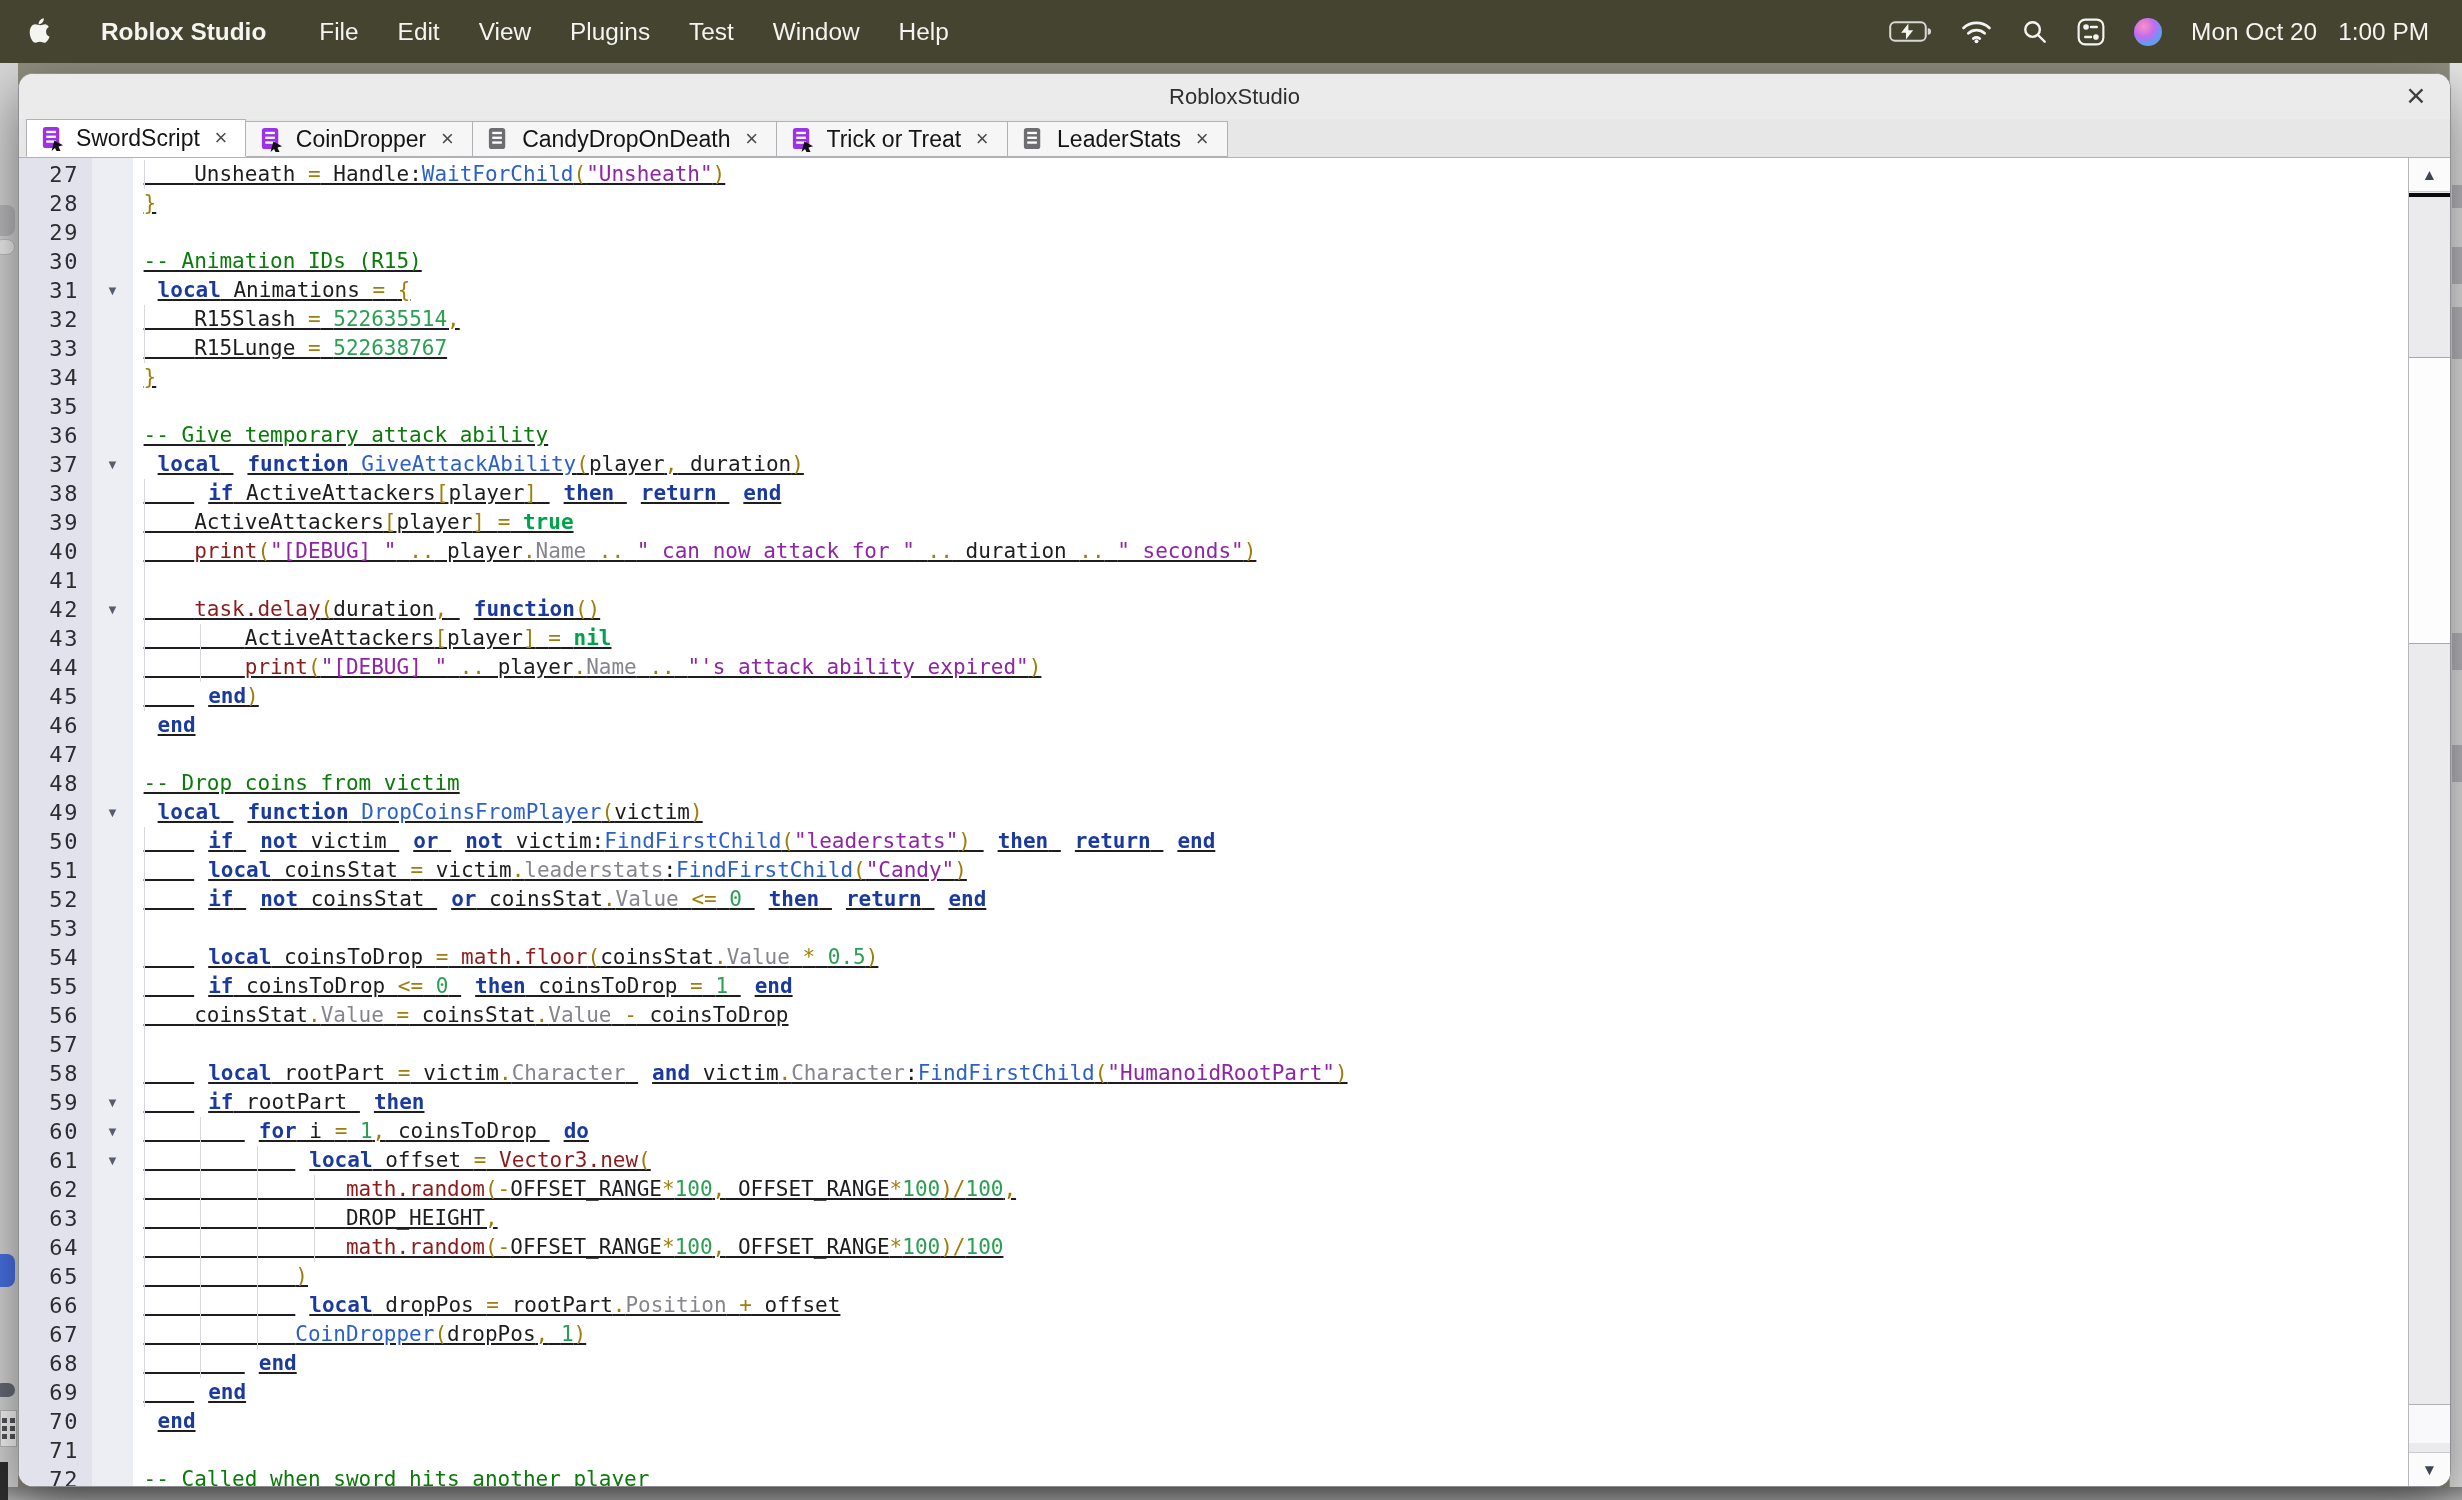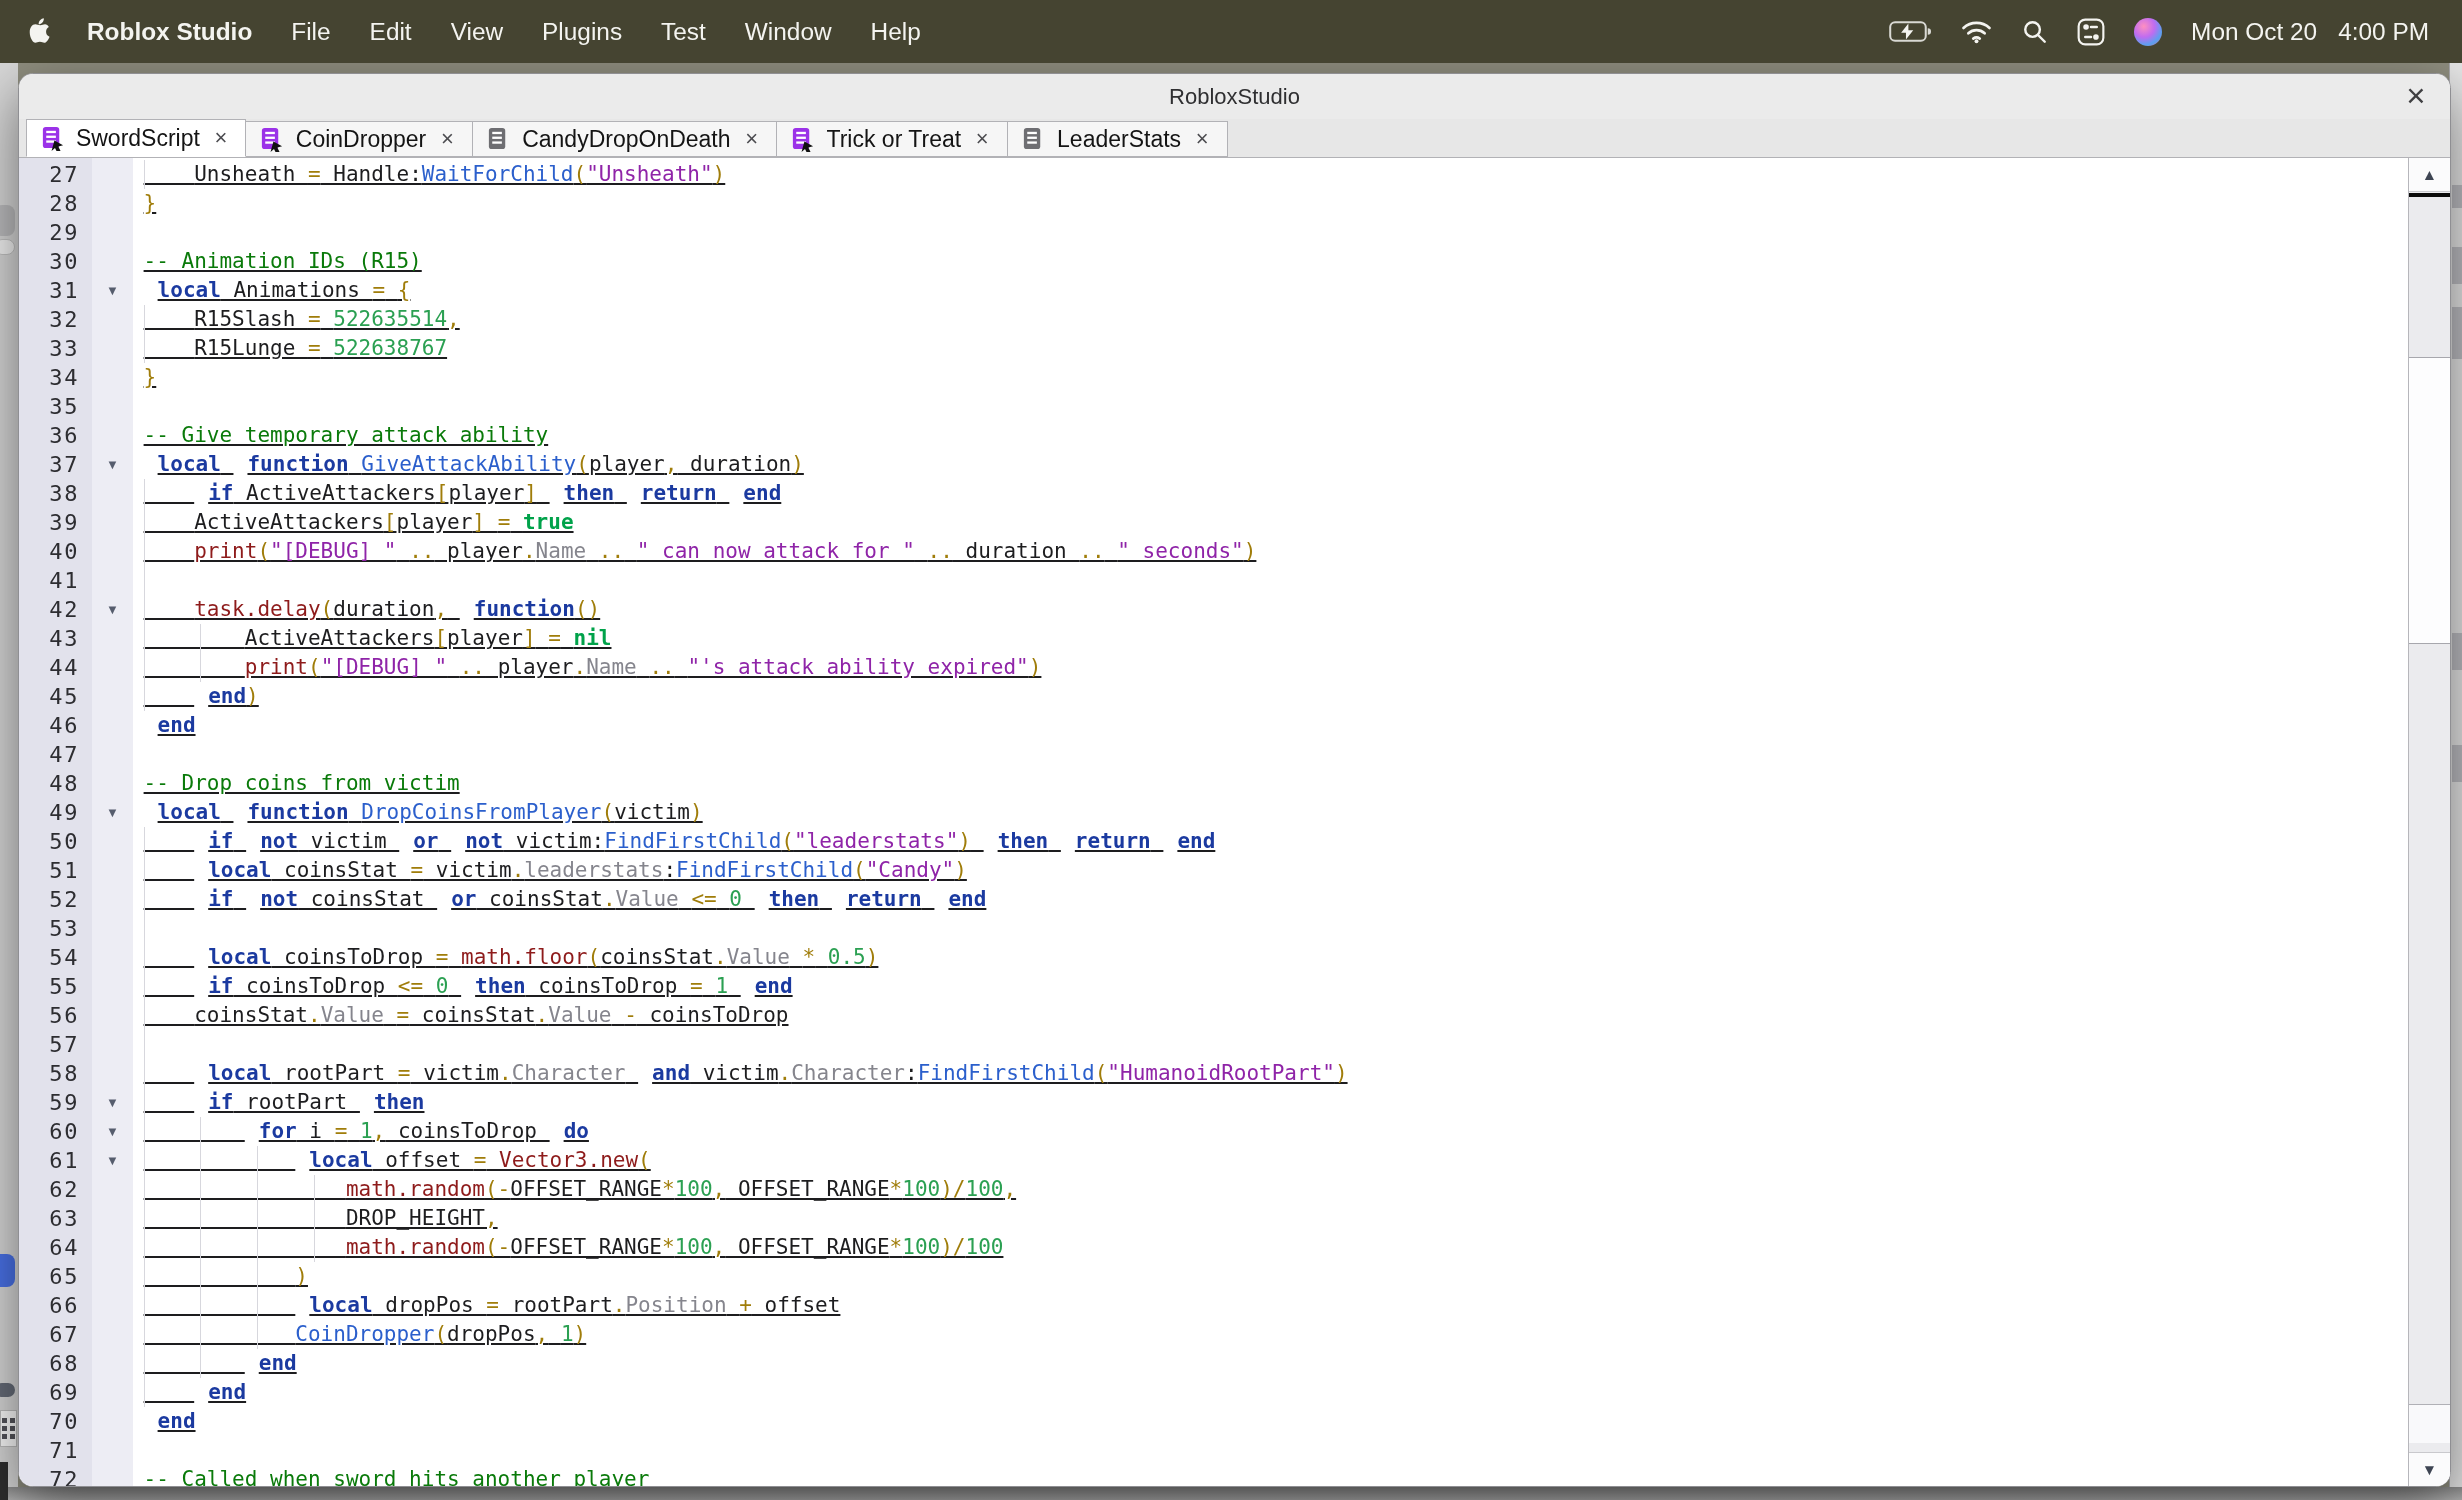--- a/index.html
+++ b/index.html
@@ -2,21 +2,21 @@
 <html style="--c-kw: #1b3aa0; --c-fn: #2b5fcc; --c-builtin: #8e1b1b; --c-str: #8f24a8; --c-num: #2ba052; --c-op: #a07d0a; --c-prop: #85858d; --c-cmt: #0a7a0a; --c-val: #00a24a; --c-text: #1d1d1f;font-size:13px"><head>
 <meta charset="utf-8">
 <style>
   * { margin:0; padding:0; box-sizing:border-box; }
   html,body { width:2462px; height:1501px; overflow:hidden; background:#8f8e7f;
               font-family:"Liberation Sans", sans-serif; }
 
   
   .menubar { position:absolute; left:0; top:0; width:2462px; height:63px;
              background:#454431; display:flex; align-items:center;
-             color:#f4f4f0; font-size:24.4px; padding:0 33px 0 28px; z-index:50; }
+             color:#f4f4f0; font-size:24.4px; padding:0 33px 0 28px; z-index:50;gap:14px; }
   .menubar .apple { width:28px; height:33px; margin-right:31px; display:flex; align-items:center; }
   .menu-item { padding:0 19.5px; white-space:nowrap; }
   .menu-item.appname { font-weight:bold; padding-left:0; }
   .menubar-right { margin-left:auto; display:flex; align-items:center; gap:29px; }
   .status-icon { display:flex; align-items:center; }
   .clock { display:flex; gap:21px; font-size:24.4px; }
 
   
   .desk-left { position:absolute; left:0; top:63px; width:18px; height:1438px; background:#d7d7d7; }
   .desk-right { position:absolute; right:0; top:63px; width:13px; height:1438px; background:#e6e6e6; border-left:0.8px solid #a9a9ad; }
@@ -140,21 +140,21 @@
         <circle cx="23" cy="23" r="3.4" fill="#f4f4f0"></circle>
           <line x1="10" y1="23" x2="17" y2="23" stroke="#f4f4f0" stroke-width="3" stroke-linecap="round"></line>
       </svg>
     </span>
     <span class="status-icon">
       <span style="width:28px;height:28px;border-radius:50%;display:block;
         background:radial-gradient(circle at 35% 30%, #ff8fc0 0%, #c06cf0 40%, #5aa0f0 70%, #e86a8a 100%);"></span>
     </span>
     <span class="clock">
       <span>Mon Oct 20</span>
-      <span>4:00 PM</span>
+      <span>1:00 PM</span>
     </span>
   </span>
 </div>
 
 <div class="desk-left">
   <span class="edge-blob" style="left:-6.5px; top:142px; width:21px; height:31px; background:#bcbcbe;"></span>
   <span class="edge-blob" style="left:-6.5px; top:176px; width:21px; height:16.3px; background:#f2f2f2; border:0.8px solid #c2c2c2;"></span>
   <span class="edge-blob" style="left:-8.1px; top:1191px; width:23px; height:33px; background:#4a72e8;"></span>
   <span class="edge-blob" style="left:-4.9px; top:1320px; width:19.5px; height:14px; background:#666c78;"></span>
 </div>

